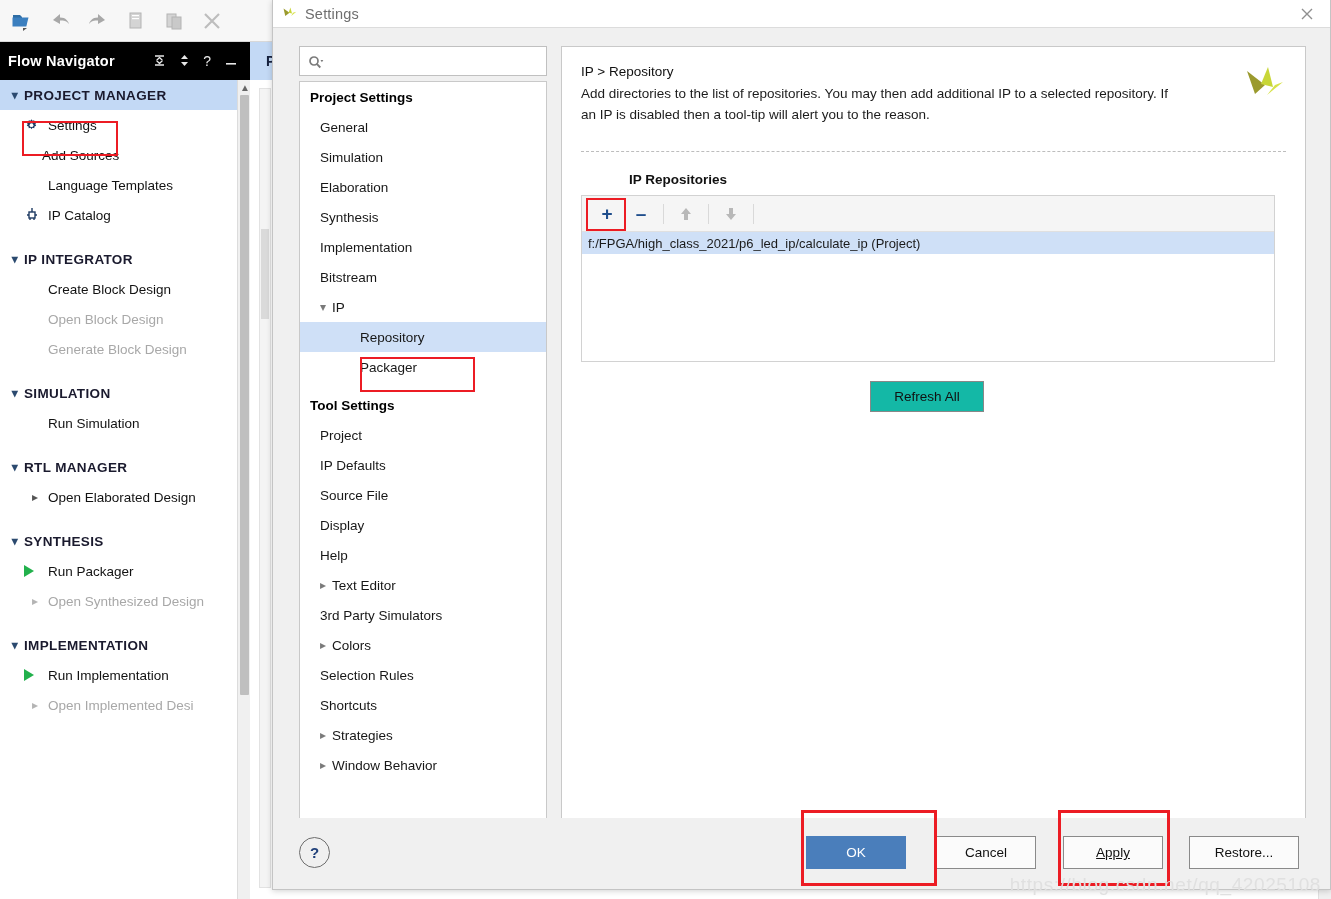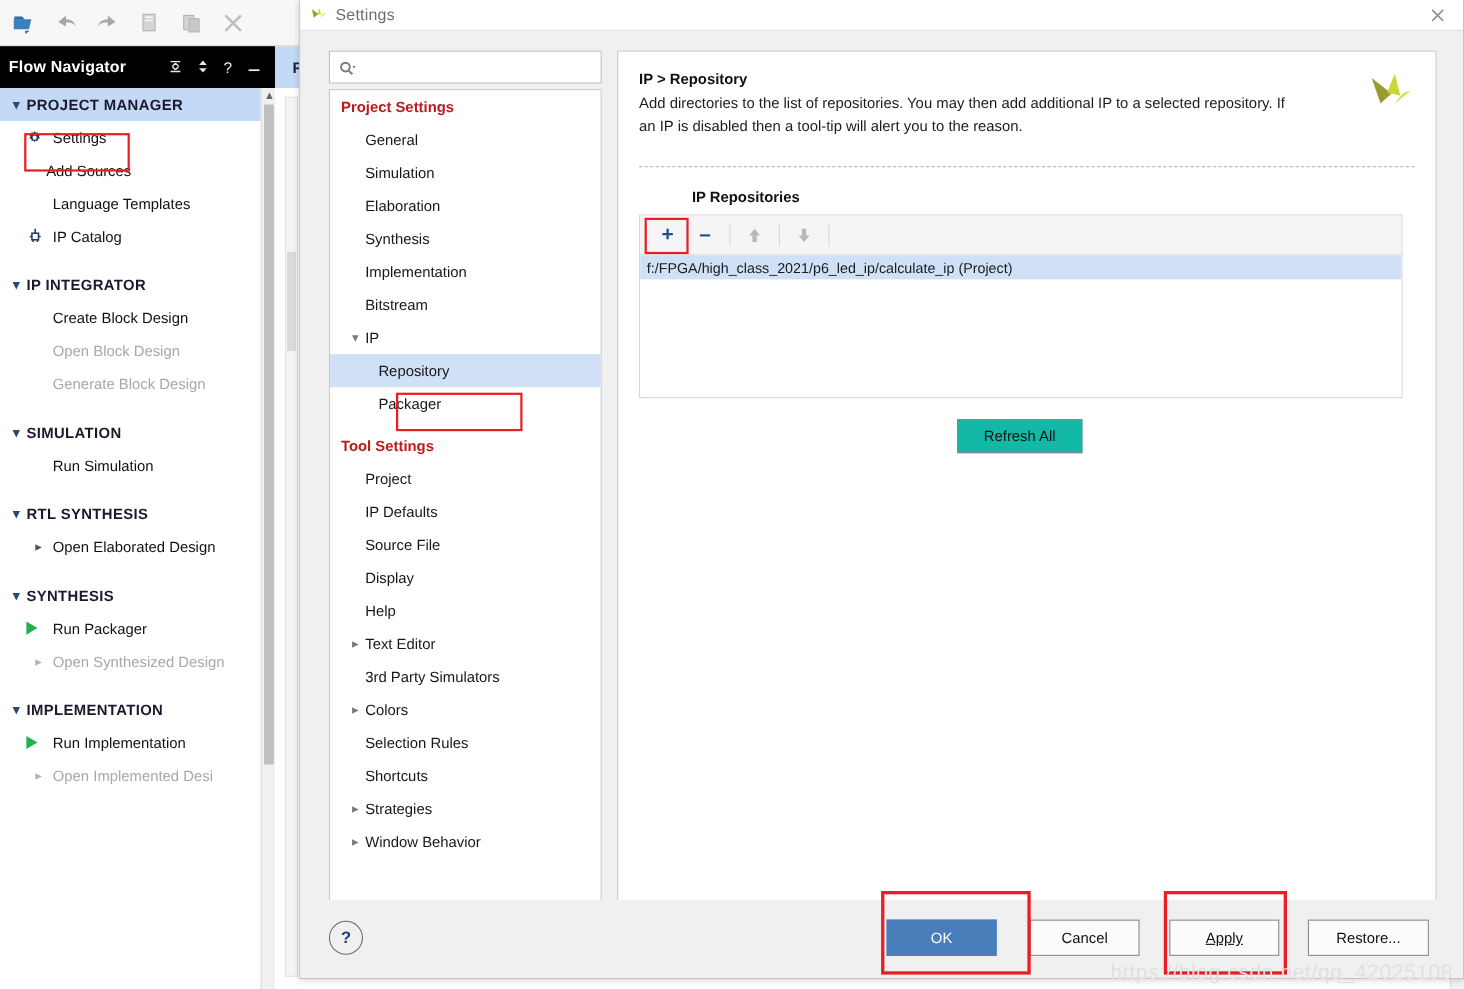--- a/index.html
+++ b/index.html
@@ -132,43 +132,43 @@
     font-family:"Liberation Sans", sans-serif; font-size:13px; color:#333;
     padding-left:12px; height:26px;
   }
 
   #nav-tree {
     position:absolute; left:26px; top:52px; width:248px; height:740px;
     background:#ffffff; border:1px solid #c9c9c9; overflow:hidden;
   }
   .tree-head {
     height:30px; display:flex; align-items:center; padding-left:10px;
-    font-size:13.5px; font-weight:bold; color:#b91c1c;
+    font-size:13.5px; font-weight:bold; color:#000000;
   }
   .tree-item {
     height:30px; display:flex; align-items:center;
     font-size:13.5px; color:#171717; padding-left:14px;
   }
   .tree-item .tw { width:18px; text-align:center; color:#7a7a7a; font-size:12px; }
-  .tree-item.lvl1 { padding-left:32px; }
-  .tree-item.lvl2 { padding-left:44px; }
+  .tree-item.lvl1 { padding-left:20px; }
+  .tree-item.lvl2 { padding-left:60px; }
   .tree-item.selected { background:#cfe0f7; }
 
   #repo-highlight {
     position:absolute; left:60px; top:275px; width:115px; height:35px;
     border:2.5px solid #ec1c24; pointer-events:none;
   }
 
   
   #content-pane {
     position:absolute; left:288px; top:17px; width:745px; height:775px;
     background:#ffffff; border:1px solid #c9c9c9;
   }
   #content-head { position:absolute; left:19px; top:17px; right:60px; }
-  #ip-breadcrumb { font-size:13.5px; font-weight:bold; color:#111; margin-bottom:5px; }
+  #ip-breadcrumb { font-size:13.5px; font-weight:normal; color:#111; margin-bottom:5px; }
   #ip-desc { font-size:13.5px; color:#1c1c1c; line-height:1.55; max-width:600px; }
   #xilinx-logo { position:absolute; right:20px; top:16px; width:42px; height:46px; }
   #head-divider {
     position:absolute; left:19px; right:19px; top:104px; height:0;
     border-top:1px dashed #bdbdbd;
   }
 
   #repos-label {
     position:absolute; left:19px; top:125px;
     font-size:13.5px; font-weight:bold; color:#111;padding-left:48px;
@@ -375,21 +375,21 @@
         <span>SIMULATION</span>
       </div>
       <div class="fn-item" style="padding-left:46px">
         <span class="lbl">Run Simulation</span>
       </div>
 
       <div class="fn-spacer"></div>
 
       <div class="fn-group-head">
         <span class="fn-chevron">▾</span>
-        <span>RTL SYNTHESIS</span>
+        <span>RTL MANAGER</span>
       </div>
       <div class="fn-item has-arrow" style="padding-left:24px">
         <span class="sub-arrow">▸</span>
         <span class="lbl">Open Elaborated Design</span>
       </div>
 
       <div class="fn-spacer"></div>
 
       <div class="fn-group-head">
         <span class="fn-chevron">▾</span>

